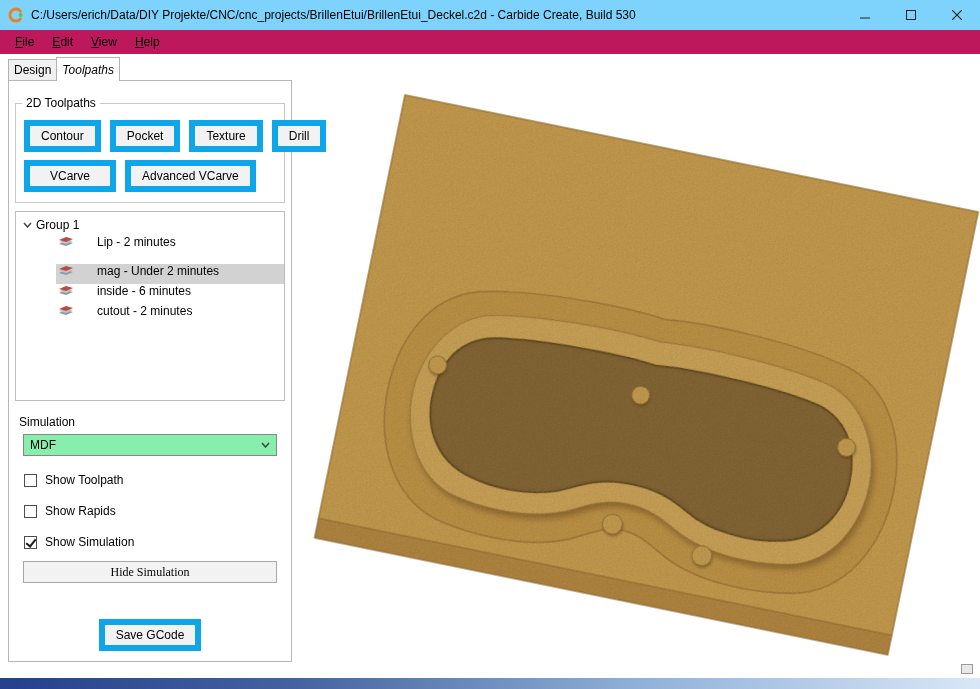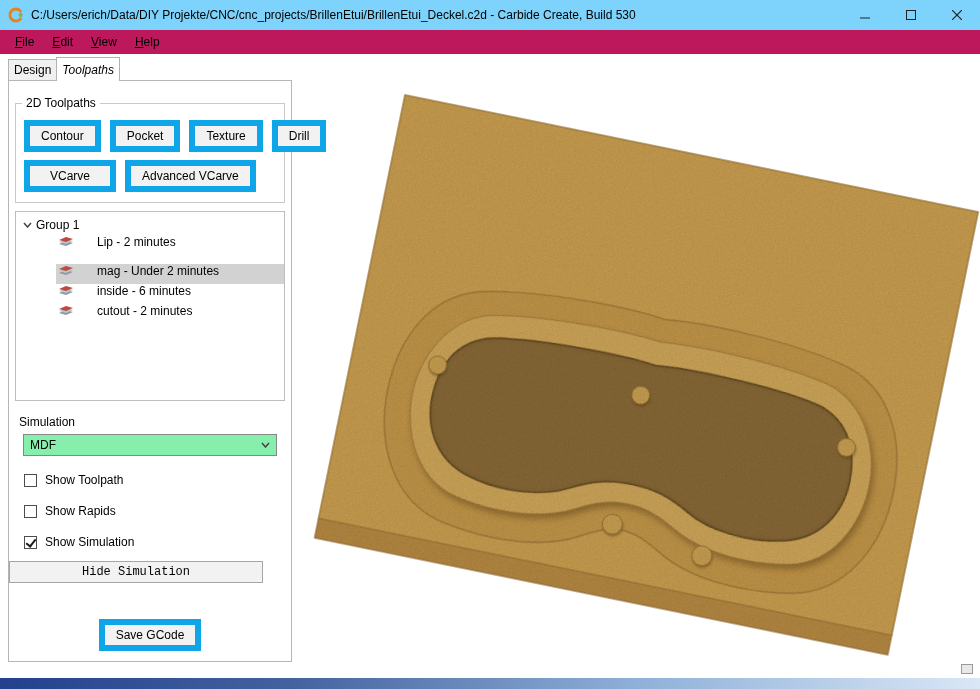--- a/index.html
+++ b/index.html
@@ -38,22 +38,22 @@
   .tree-item { display:flex; height:20px; margin-left:40px; padding-left:3px; gap:24px; }
   .tree-item.selected { background:#d2d2d2;margin-top:9px; }
   .section-label { margin:14px 0 0 10px; }
   .combo { height:22px; margin:5px 14px 0 14px; border:1px solid #878787; background:#86efac;
     display:flex; align-items:center; padding-left:6px; position:relative; }
   .combo-arrow { position:absolute; right:6px; top:7px; }
   .check-row { display:flex; align-items:center; margin:17px 0 0 15px; gap:8px; }
   .checkbox { width:13px; height:13px; border:1px solid #4d4d4d; background:#fff; position:relative; flex:0 0 auto; }
   .checkbox.checked::after { content:""; position:absolute; left:3px; top:0px; width:4px; height:8px;
     border:solid #1a1a1a; border-width:0 2px 2px 0; transform:rotate(38deg); }
-  .wide-btn { display:block; margin:12px 14px 0 0; width:calc(100% - 28px); height:22px;
-    background:#f2f2f2; border:1px solid #a6a6a6; font-size:12px; font-family:Liberation Mono, monospace; }
+  .wide-btn { display:block; margin:12px 14px 0 14px; width:calc(100% - 28px); height:22px;
+    background:#f2f2f2; border:1px solid #a6a6a6; font-size:12px; font-family:Liberation Serif, serif; }
   .save-wrap { text-align:center; margin-top:36px; }
   
   .viewport { position:absolute; left:296px; top:80px; width:684px; height:596px; background:#fff; z-index:0; }
   .ring-shape { filter:drop-shadow(3px 4px 3px rgba(96,66,26,0.45)); }
   .boss { filter:drop-shadow(1px 2px 1px rgba(90,60,20,0.4)); }
   
   .statusbar-gradient { position:absolute; left:0; bottom:0; width:980px; height:11px;
     background:linear-gradient(90deg,#24408e 0%,#44629f 30%,#8fb0d8 65%,#d9e7f7 100%); }
   .resize-grip { position:absolute; right:7px; bottom:15px; width:12px; height:10px;
     border:1px solid #9a9a9a; background:#e8e8e8; }

